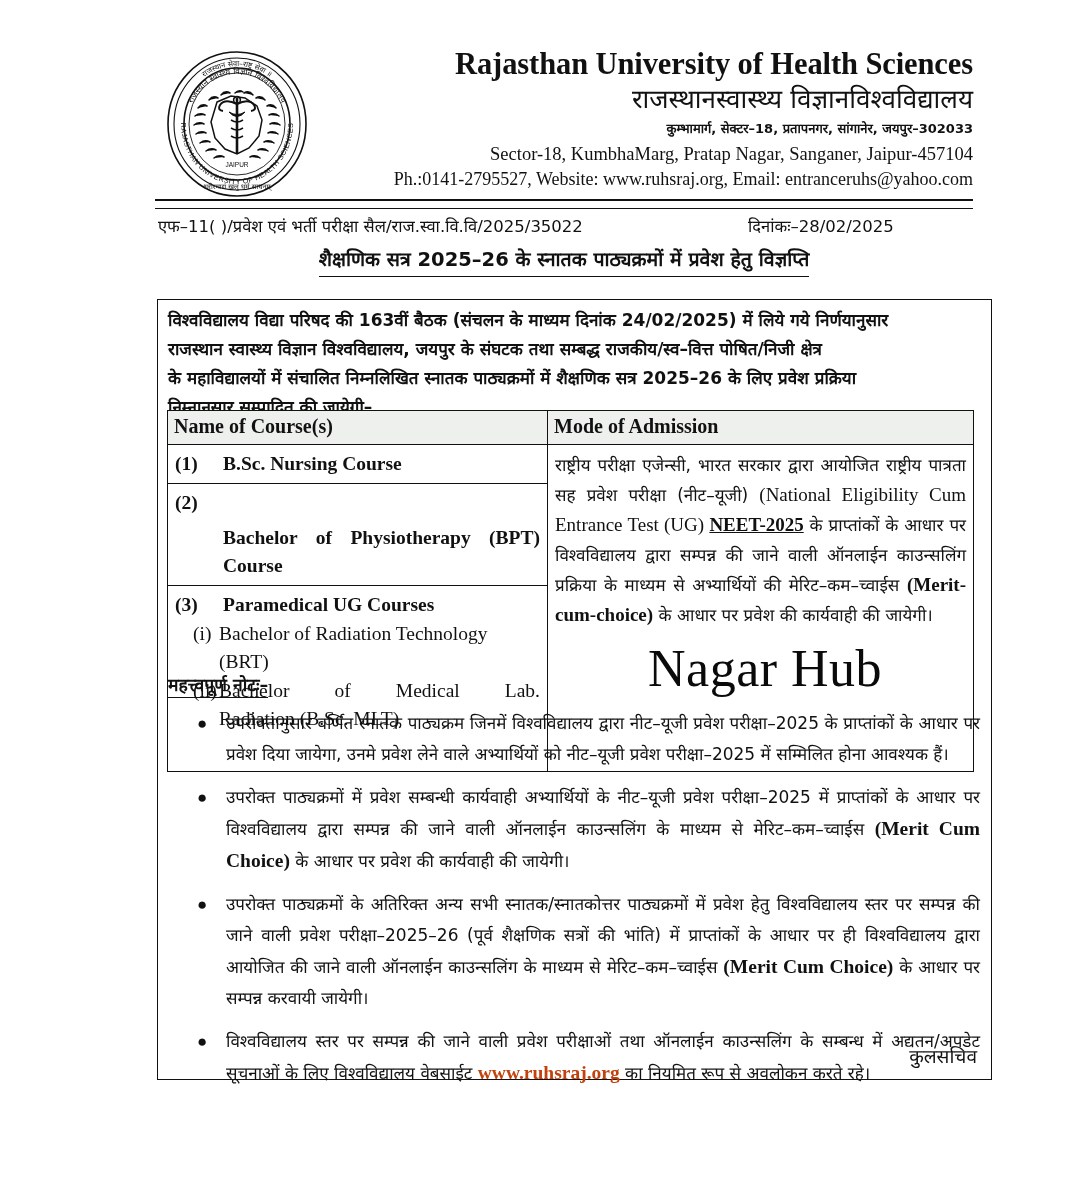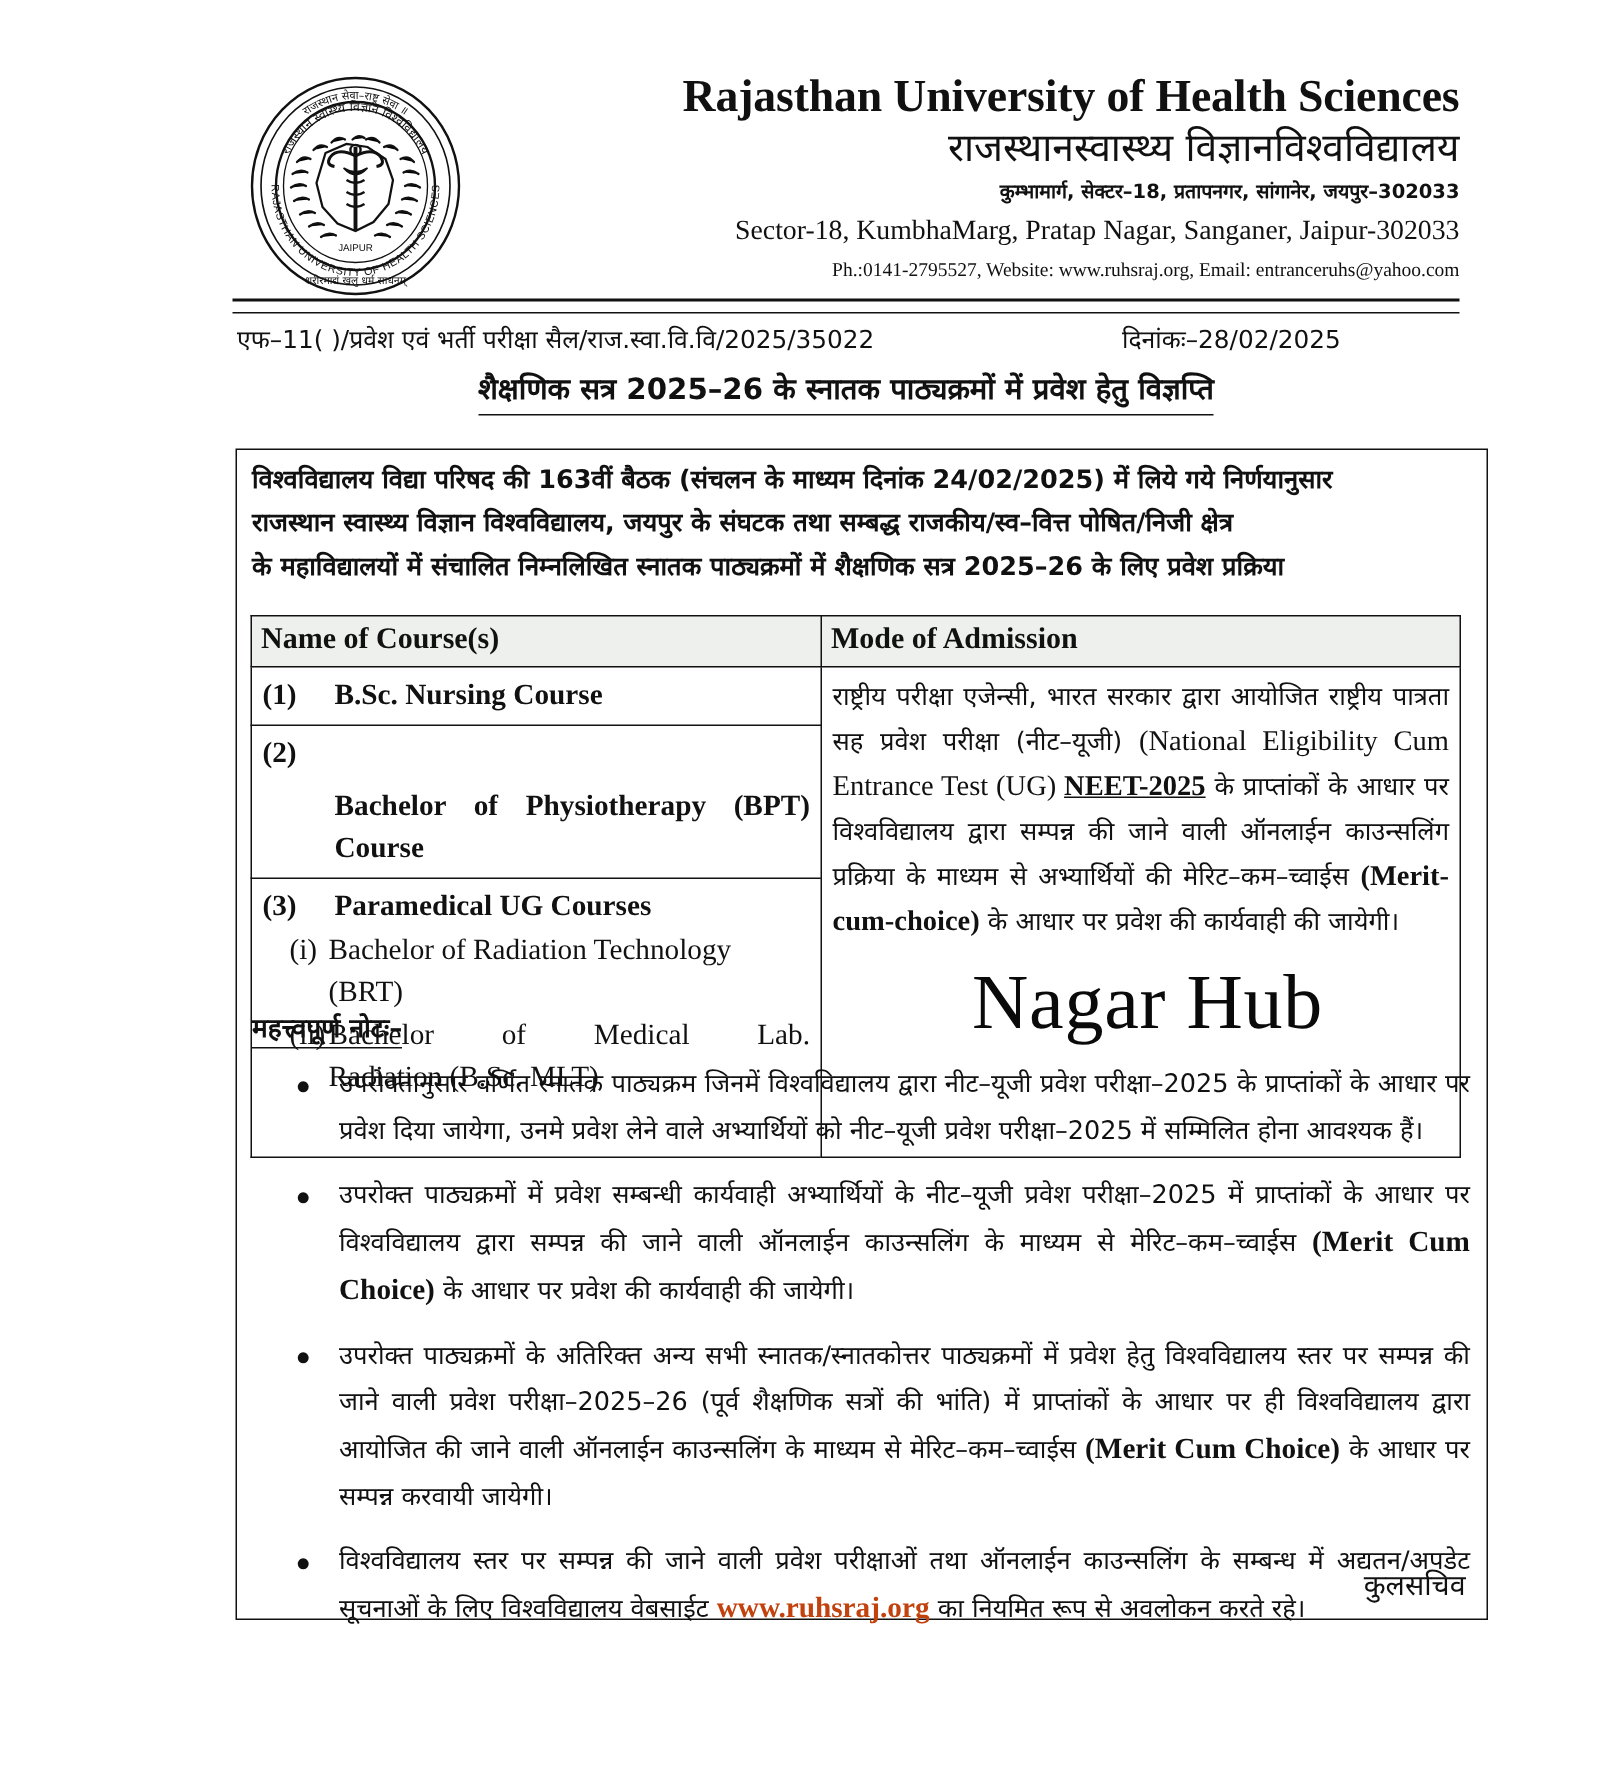--- a/index.html
+++ b/index.html
@@ -69,21 +69,21 @@
     white-space: nowrap;
   }
   .addr-en {
     font-family: "Liberation Serif", "DejaVu Serif", serif;
     font-size: 18.5px;
     line-height: 25px;
     white-space: nowrap;
   }
   .contact-en {
     font-family: "Liberation Serif", "DejaVu Serif", serif;
-    font-size: 13px;
+    font-size: 18px;
     line-height: 25px;
     white-space: nowrap;
   }
 
   
   .dbl-rule {
     position: absolute;
     left: 155px;
     top: 199px;
     width: 818px;
@@ -364,21 +364,21 @@
         </text>
         <text x="72" y="117" font-family="Liberation Sans, sans-serif" font-size="6.5" text-anchor="middle" fill="#111">JAIPUR</text>
         <text x="72" y="139" font-family="DejaVu Sans, sans-serif" font-size="7" text-anchor="middle" fill="#111">शरीरमाद्यं खलु धर्म साधनम्</text>
       </svg>
     </div>
 
     <div class="headtext">
       <div class="uni-en">Rajasthan University of Health Sciences</div>
       <div class="uni-hi">राजस्थानस्वास्थ्य विज्ञानविश्वविद्यालय</div>
       <div class="addr-hi">कुम्भामार्ग, सेक्टर–18, प्रतापनगर, सांगानेर, जयपुर–302033</div>
-      <div class="addr-en">Sector-18, KumbhaMarg, Pratap Nagar, Sanganer, Jaipur-302033</div>
+      <div class="addr-en">Sector-18, KumbhaMarg, Pratap Nagar, Sanganer, Jaipur-457104</div>
       <div class="contact-en">Ph.:0141-2795527, Website: www.ruhsraj.org, Email: entranceruhs@yahoo.com</div>
     </div>
   </div>
 
   <div class="dbl-rule"></div>
 
   <div class="refline">
     <div class="refno">एफ–11( )/प्रवेश एवं भर्ती परीक्षा सैल/राज.स्वा.वि.वि/2025/35022</div>
     <div class="refdate">दिनांकः–28/02/2025</div>
   </div>
@@ -386,20 +386,21 @@
   <div class="doc-title">
     <span>शैक्षणिक सत्र 2025–26 के स्नातक पाठ्यक्रमों में प्रवेश हेतु विज्ञप्ति</span>
   </div>
 
   <div class="mainbox">
 
     <div class="intro">
       <div>विश्वविद्यालय विद्या परिषद की 163वीं बैठक (संचलन के माध्यम दिनांक 24/02/2025) में लिये गये निर्णयानुसार</div>
       <div>राजस्थान स्वास्थ्य विज्ञान विश्वविद्यालय, जयपुर के संघटक तथा सम्बद्ध राजकीय/स्व–वित्त पोषित/निजी क्षेत्र</div>
       <div>के महाविद्यालयों में संचालित निम्नलिखित स्नातक पाठ्यक्रमों में शैक्षणिक सत्र 2025–26 के लिए प्रवेश प्रक्रिया</div>
+      <div class="lastline">निम्नानुसार सम्पादित की जायेगी–</div>
     </div>
 
     <table class="ctable">
       <colgroup>
         <col class="col-left">
         <col class="col-right">
       </colgroup>
       <thead>
         <tr>
           <th>Name of Course(s)</th>

